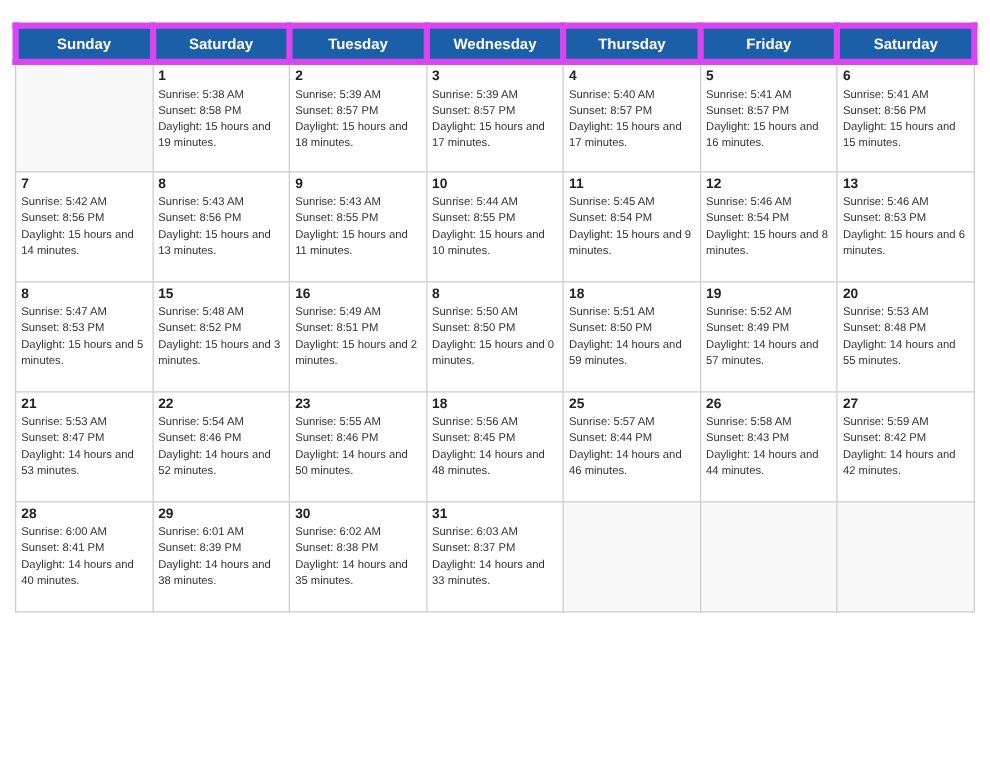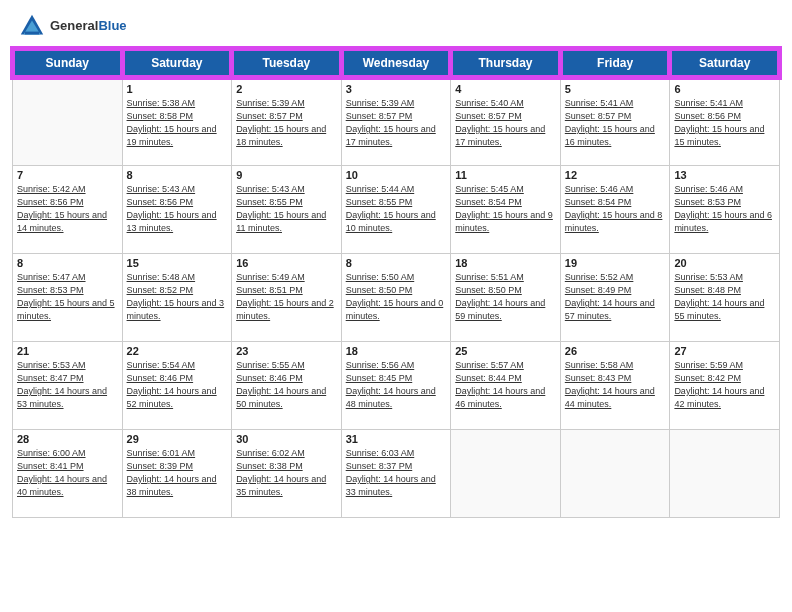--- a/index.html
+++ b/index.html
@@ -87,47 +87,36 @@
     .day-num {
       font-size: 11px;
       font-weight: bold;
       margin-bottom: 2px;
       display: block;
     }
     .day-info {
       font-size: 9px;
       line-height: 1.45;
       color: #333;
-      text-decoration: underline;
     }
     .empty-cell {
       background: #f5f5f5;
     }
     tbody tr:nth-child(odd) td:not(.empty-cell) {
       background: #fff;
     }
     tbody tr td.empty-cell {
       background: #f9f9f9;
     }
   </style>
 </head>
 <body>
 
 <div class="page">
   <div class="header">
-    <div class="logo">
-      <svg class="logo-icon" viewBox="0 0 40 40" xmlns="http://www.w3.org/2000/svg">
-        <polygon points="20,4 36,32 4,32" fill="#1a5fa8"></polygon>
-        <polygon points="20,12 32,32 8,32" fill="#4a9fd4"></polygon>
-        <rect x="10" y="28" width="20" height="4" fill="#1a5fa8"></rect>
-      </svg>
-      <div class="logo-text">
-        <div><span class="general">General</span><span class="blue">Blue</span></div>
-      </div>
-    </div>
   </div>
   <div class="calendar">
     <table>
       <thead>
         <tr>
         <th>Sunday</th>
             <th>Saturday</th>
             <th>Tuesday</th>
             <th>Wednesday</th>
             <th>Thursday</th>

